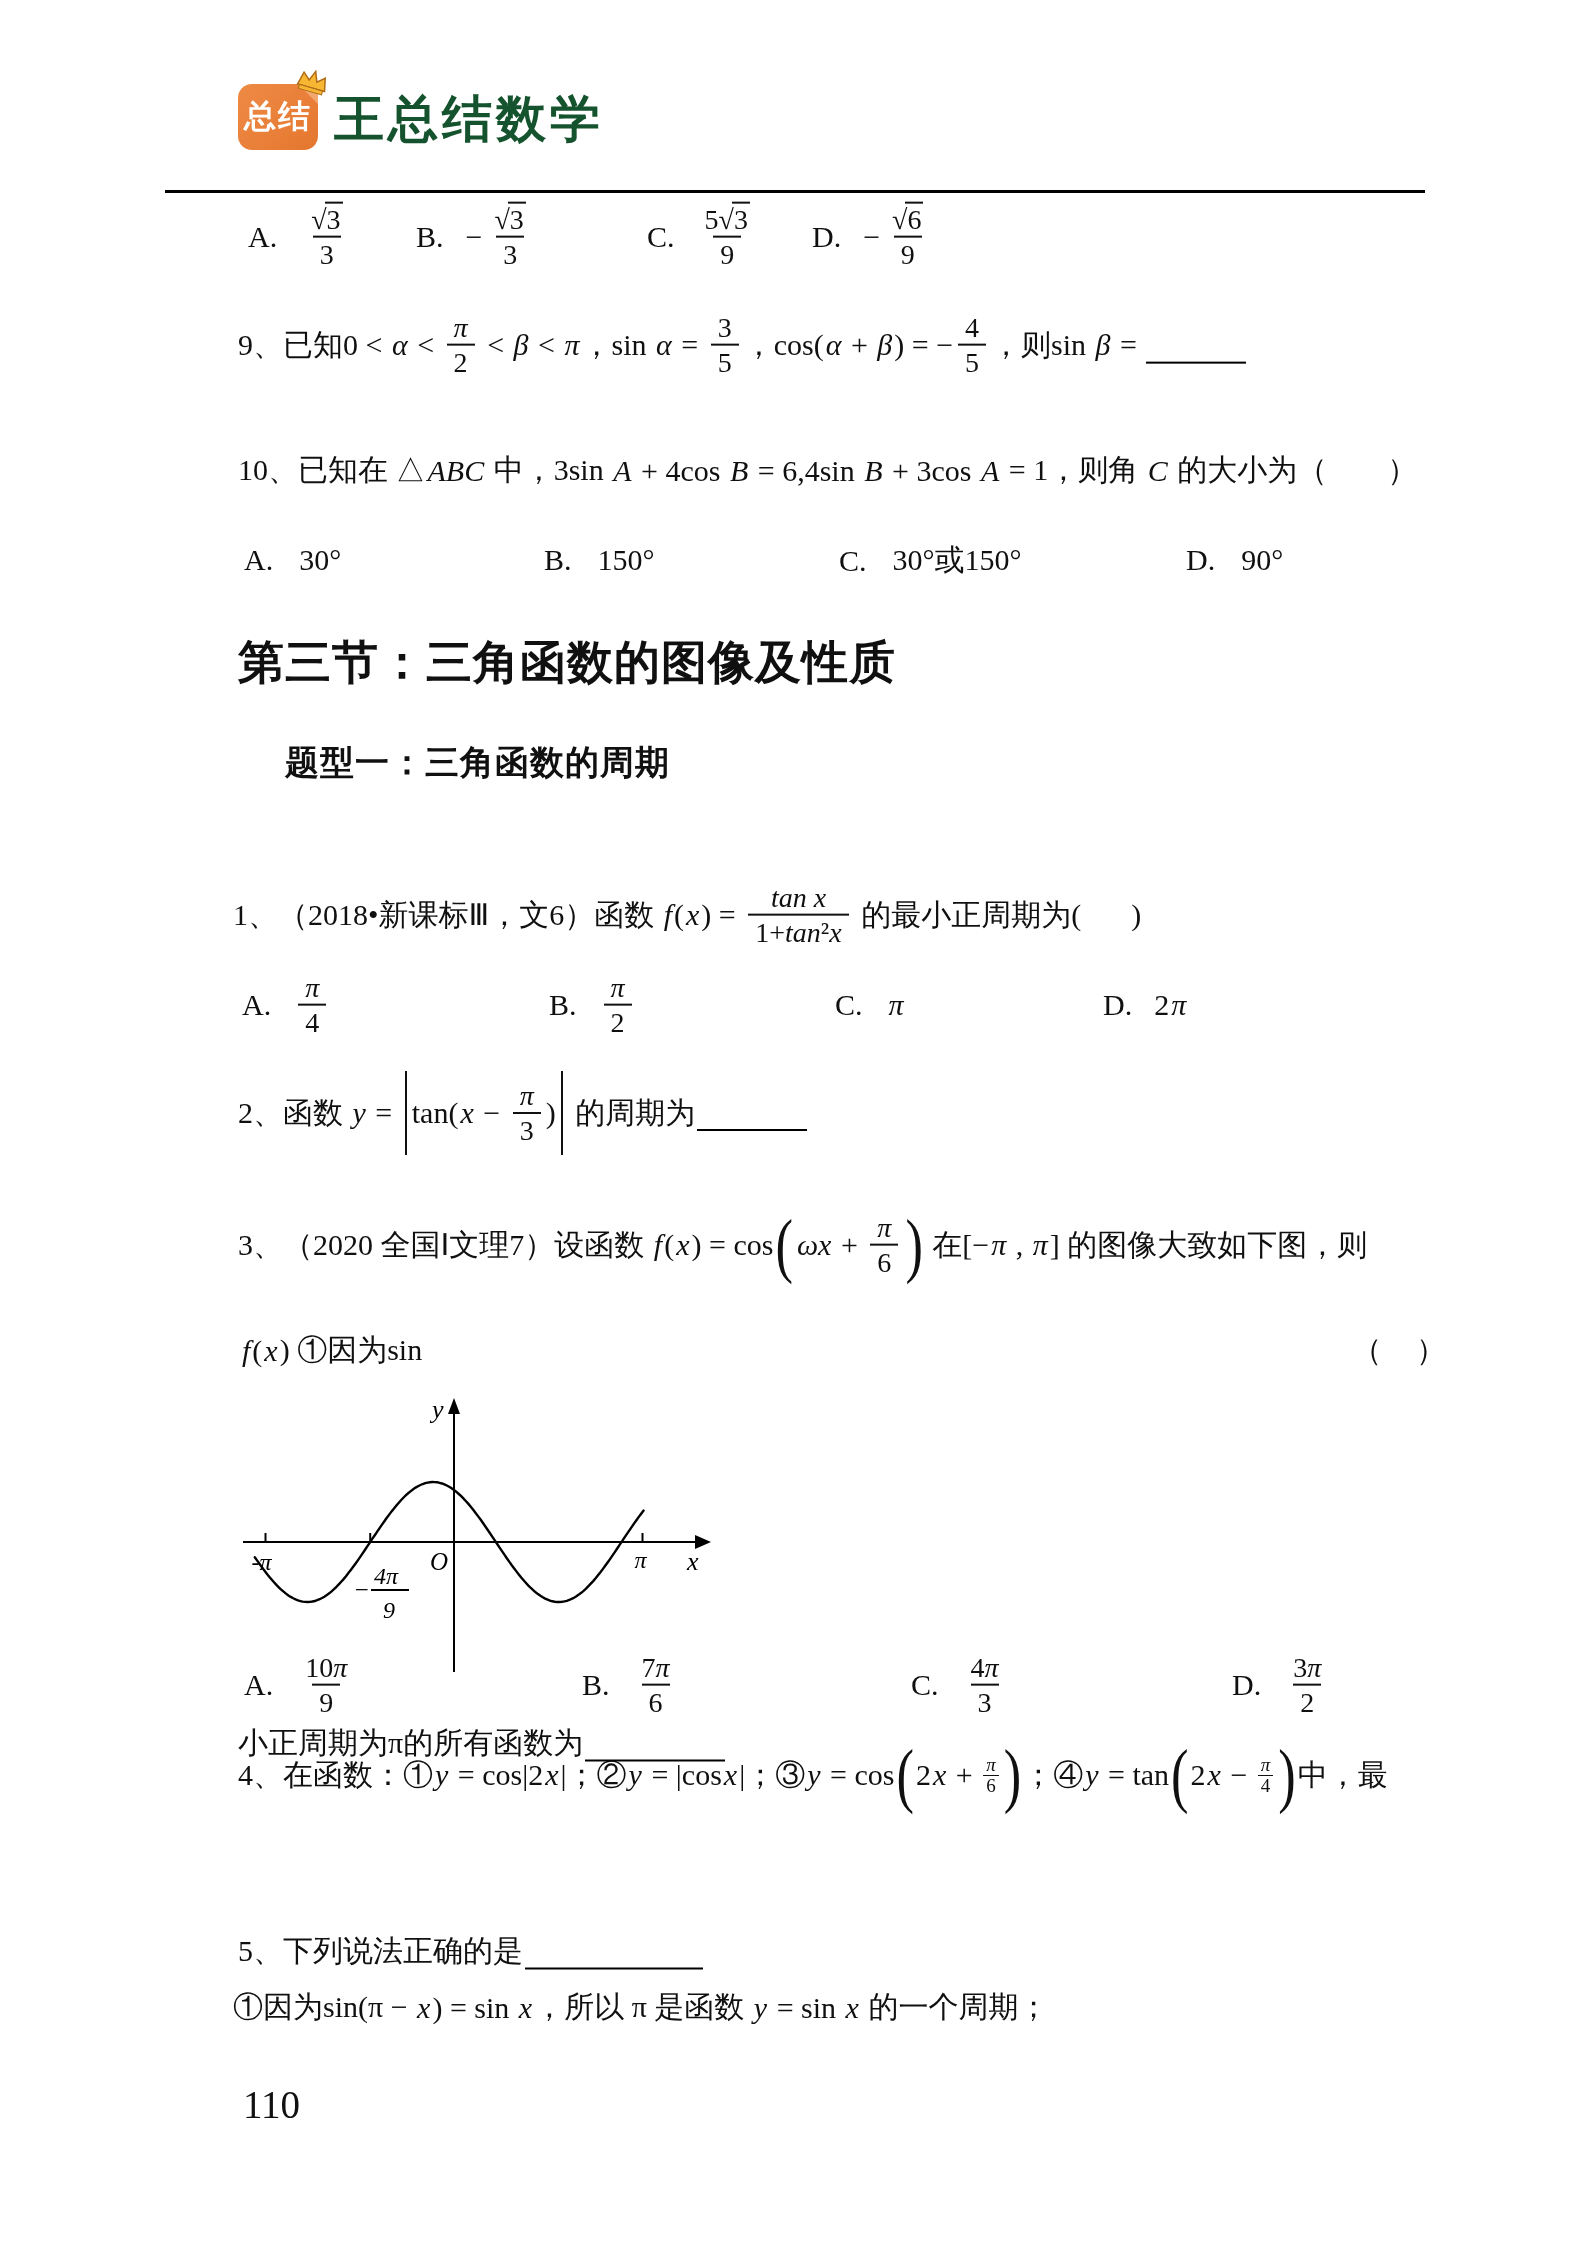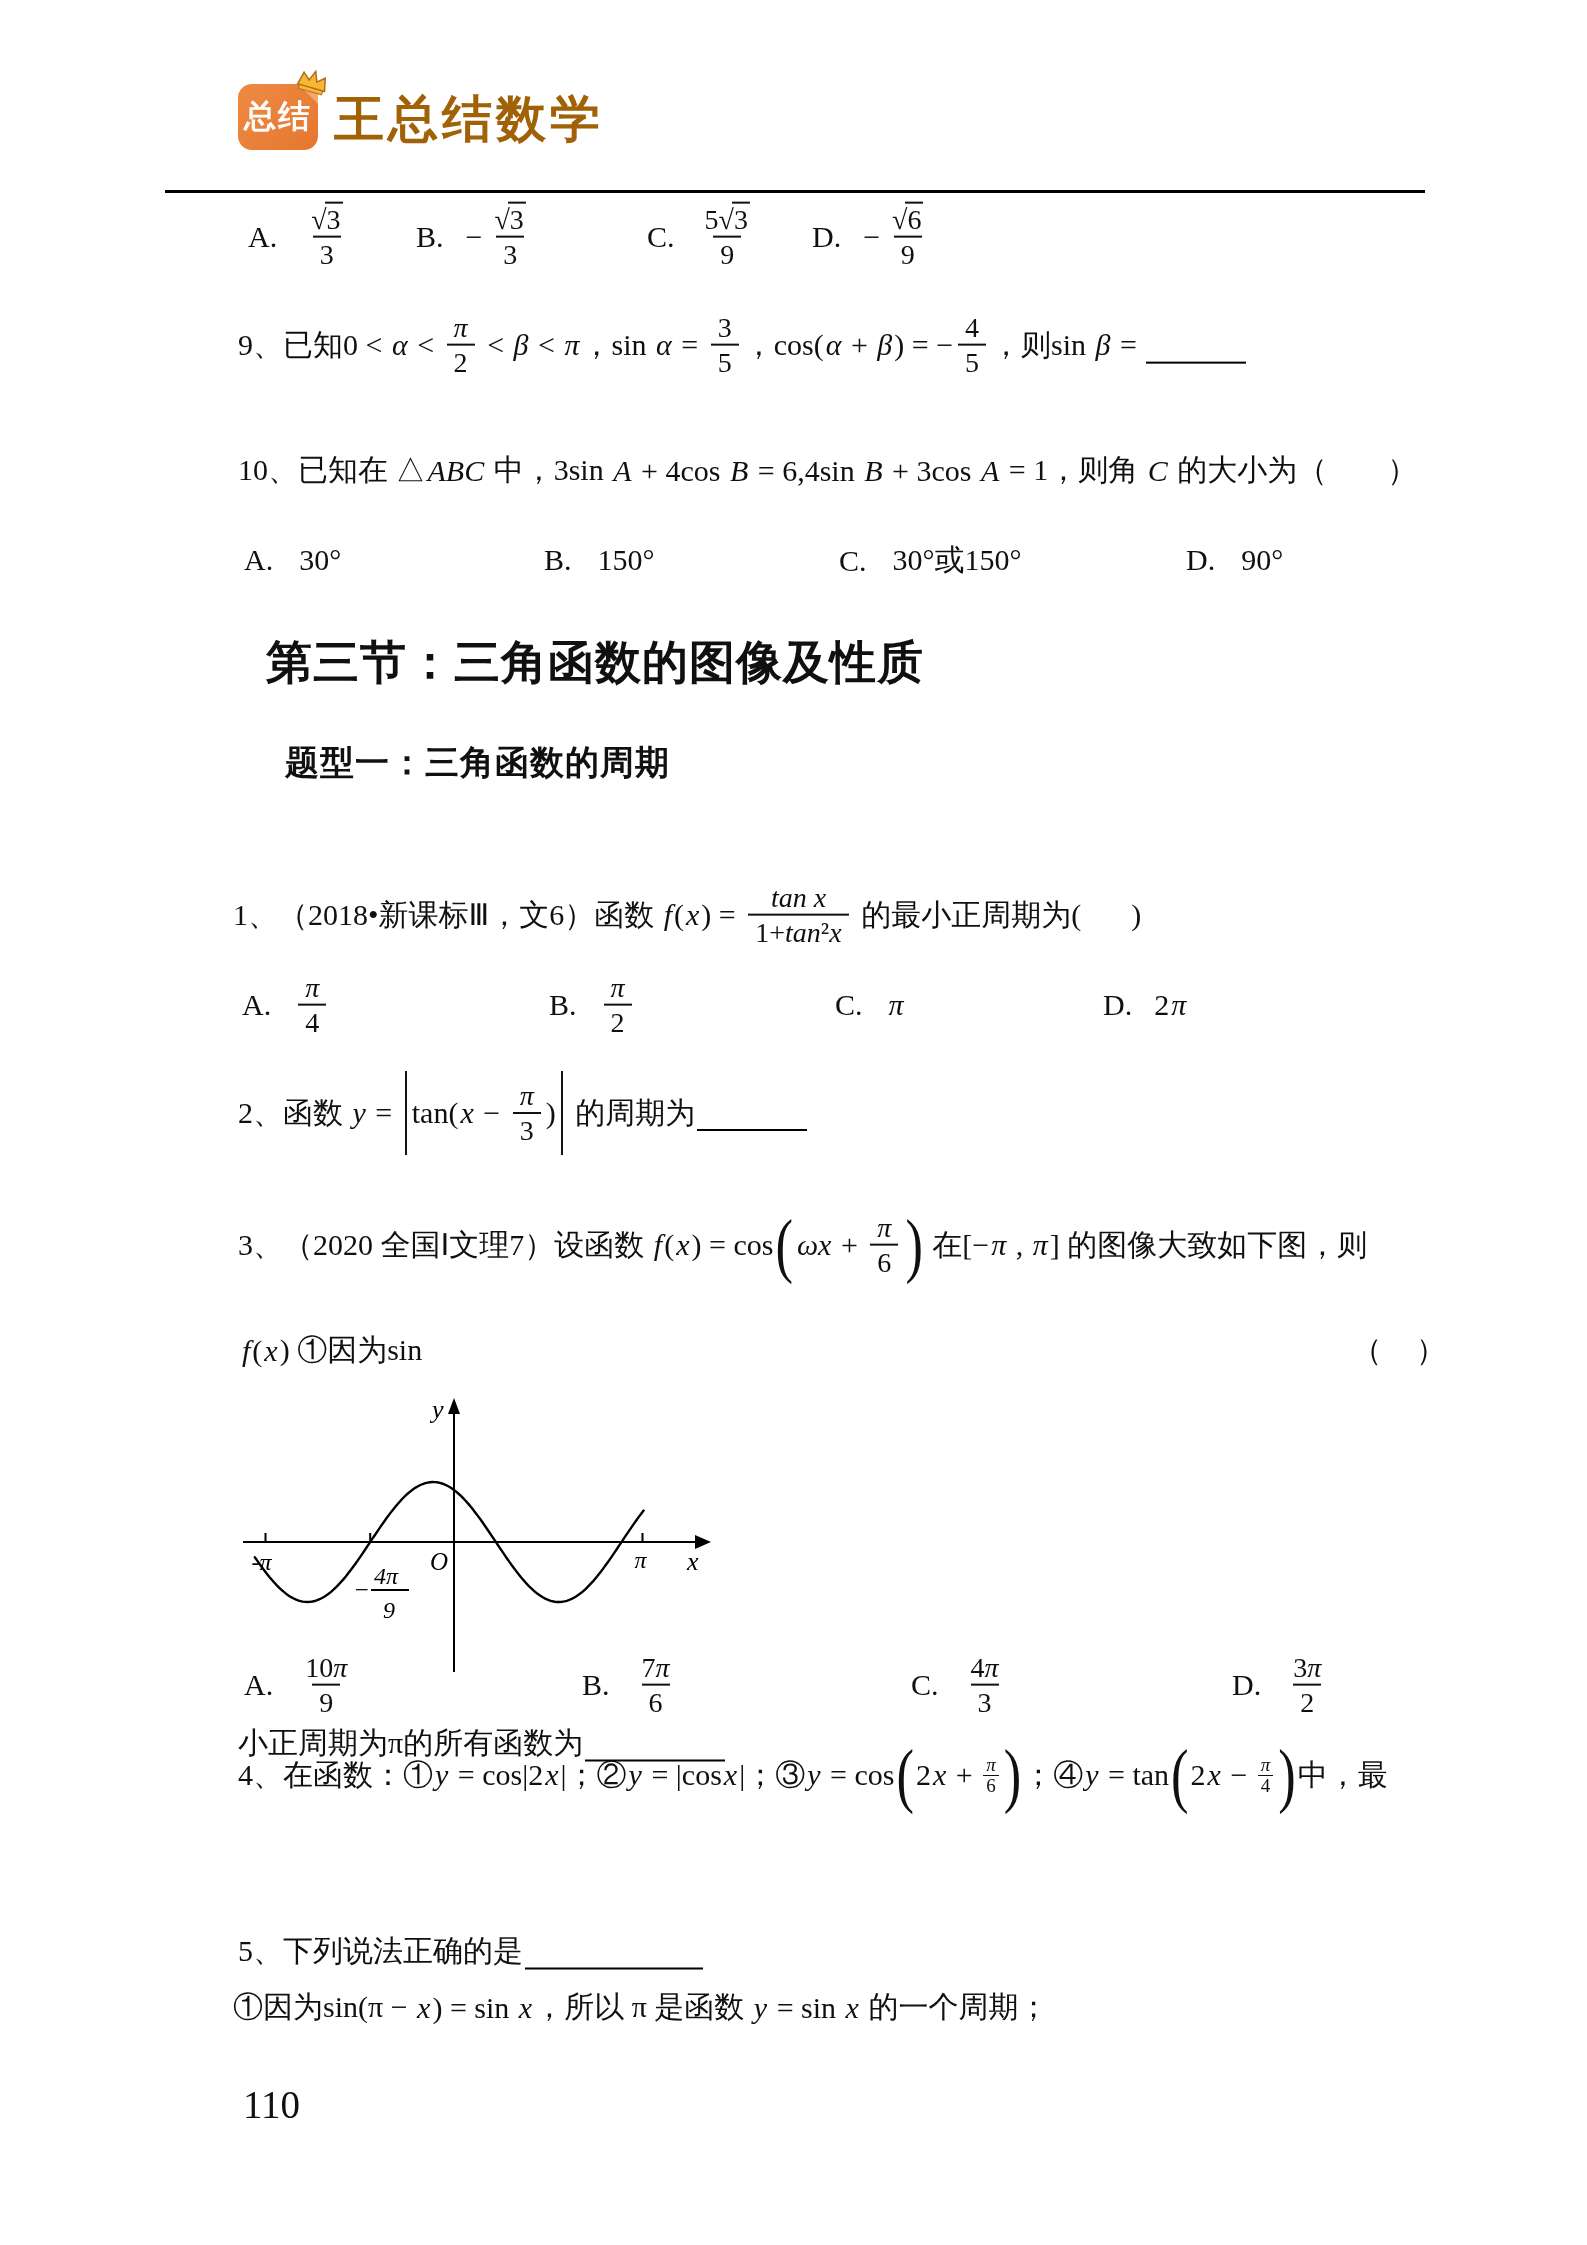--- a/index.html
+++ b/index.html
@@ -14,33 +14,33 @@
     border-radius:14px;display:flex;align-items:center;justify-content:center;
     color:#fff;font-family:"Liberation Sans",sans-serif;font-weight:700;font-size:32px;letter-spacing:2px;
   }
   .logo-badge .fold{
     position:absolute;right:0;top:0;width:0;height:0;
     border-top:20px solid #f3a870;border-left:20px solid transparent;border-radius:0 14px 0 0;
   }
   .crown{position:absolute;right:-12px;top:-16px;transform:rotate(16deg);}
   .brand{
     position:absolute;left:334px;top:86px;font-family:"Liberation Sans",sans-serif;
-    font-weight:700;font-size:50px;color:#a16207;letter-spacing:4px;white-space:pre;
+    font-weight:700;font-size:50px;color:#14532d;letter-spacing:4px;white-space:pre;
   }
   .tagline{
     position:absolute;left:704px;top:140px;font-size:37px;color:#161616;
     font-family:"Liberation Serif",serif;white-space:pre;letter-spacing:2px;
   }
   .rule{position:absolute;left:165px;top:190px;width:1260px;height:3px;background:#000;}
   
   .line{
     position:absolute;transform:translateY(-50%);display:flex;align-items:center;
     white-space:pre;font-size:30px;color:#101010;
   }
-  .line.h1{font-family:"Liberation Sans",sans-serif;font-weight:700;font-size:46px;letter-spacing:1px;margin-left:28px;}
+  .line.h1{font-family:"Liberation Sans",sans-serif;font-weight:700;font-size:46px;letter-spacing:1px;}
   .line.h2{font-family:"Liberation Sans",sans-serif;font-weight:700;font-size:34px;letter-spacing:1px;}
   .mtxt{font-family:"Liberation Serif",serif;}
   .mvar{font-style:italic;padding:0 2px;font-family:"Liberation Serif",serif;}
   .frac{display:inline-flex;flex-direction:column;align-items:center;vertical-align:middle;
         margin:0 5px;line-height:1.12;font-size:28px;text-align:center;}
   .frac .fn{padding:0 7px 1px;}
   .frac .fd{border-top:2px solid #111;padding:1px 7px 0;}
   .frac.sm{font-size:19px;margin:0 3px;line-height:1.05;}
   .frac.sm .fn{padding:0 3px 0;}
   .frac.sm .fd{padding:0 3px 0;border-top:1.5px solid #111;}

